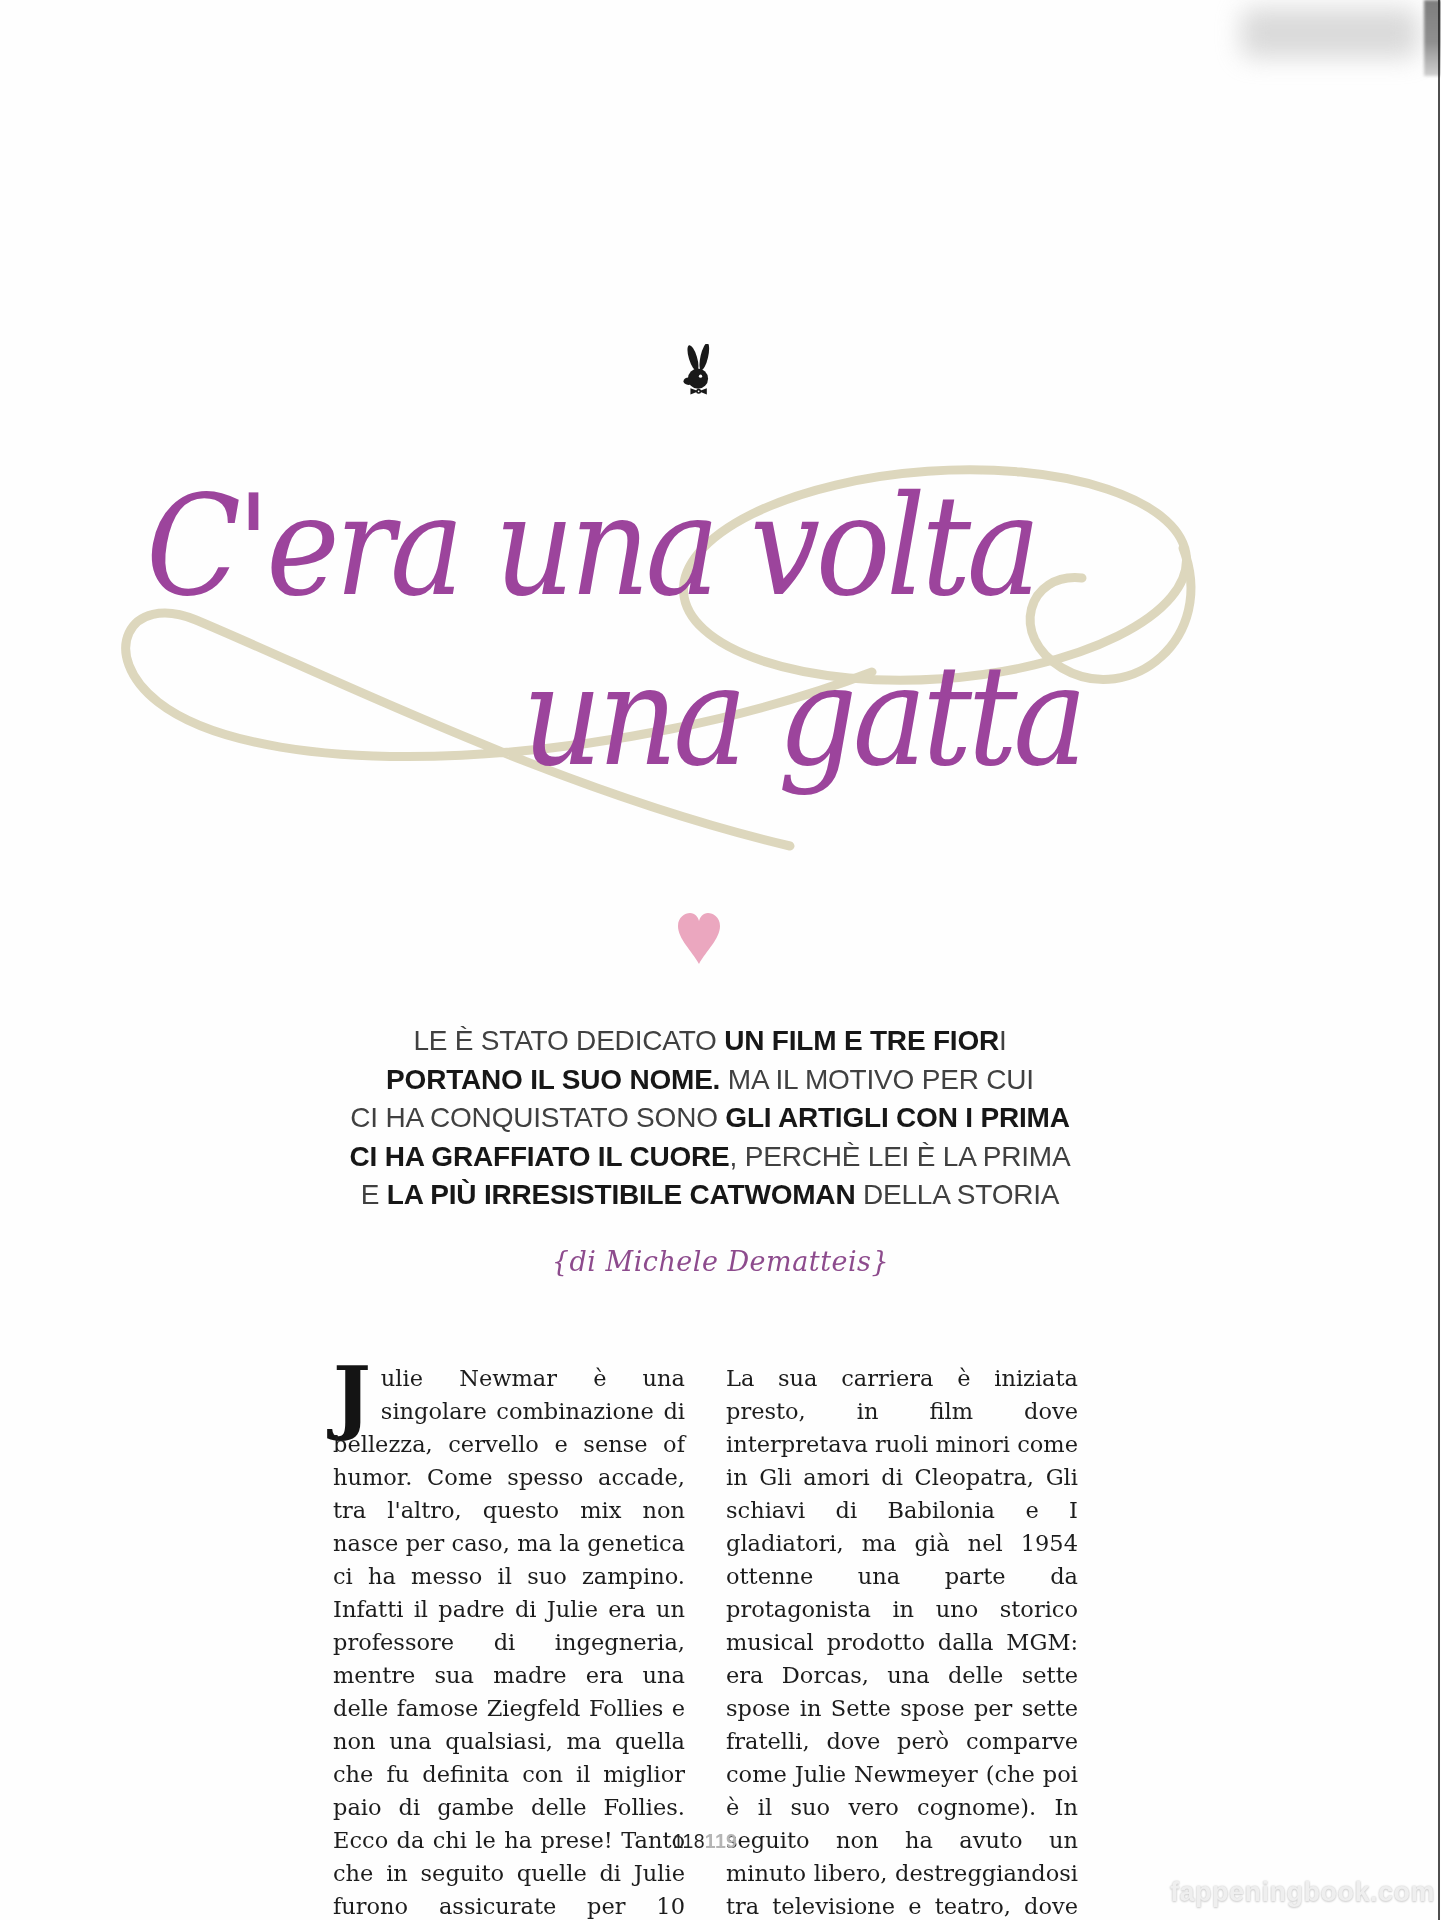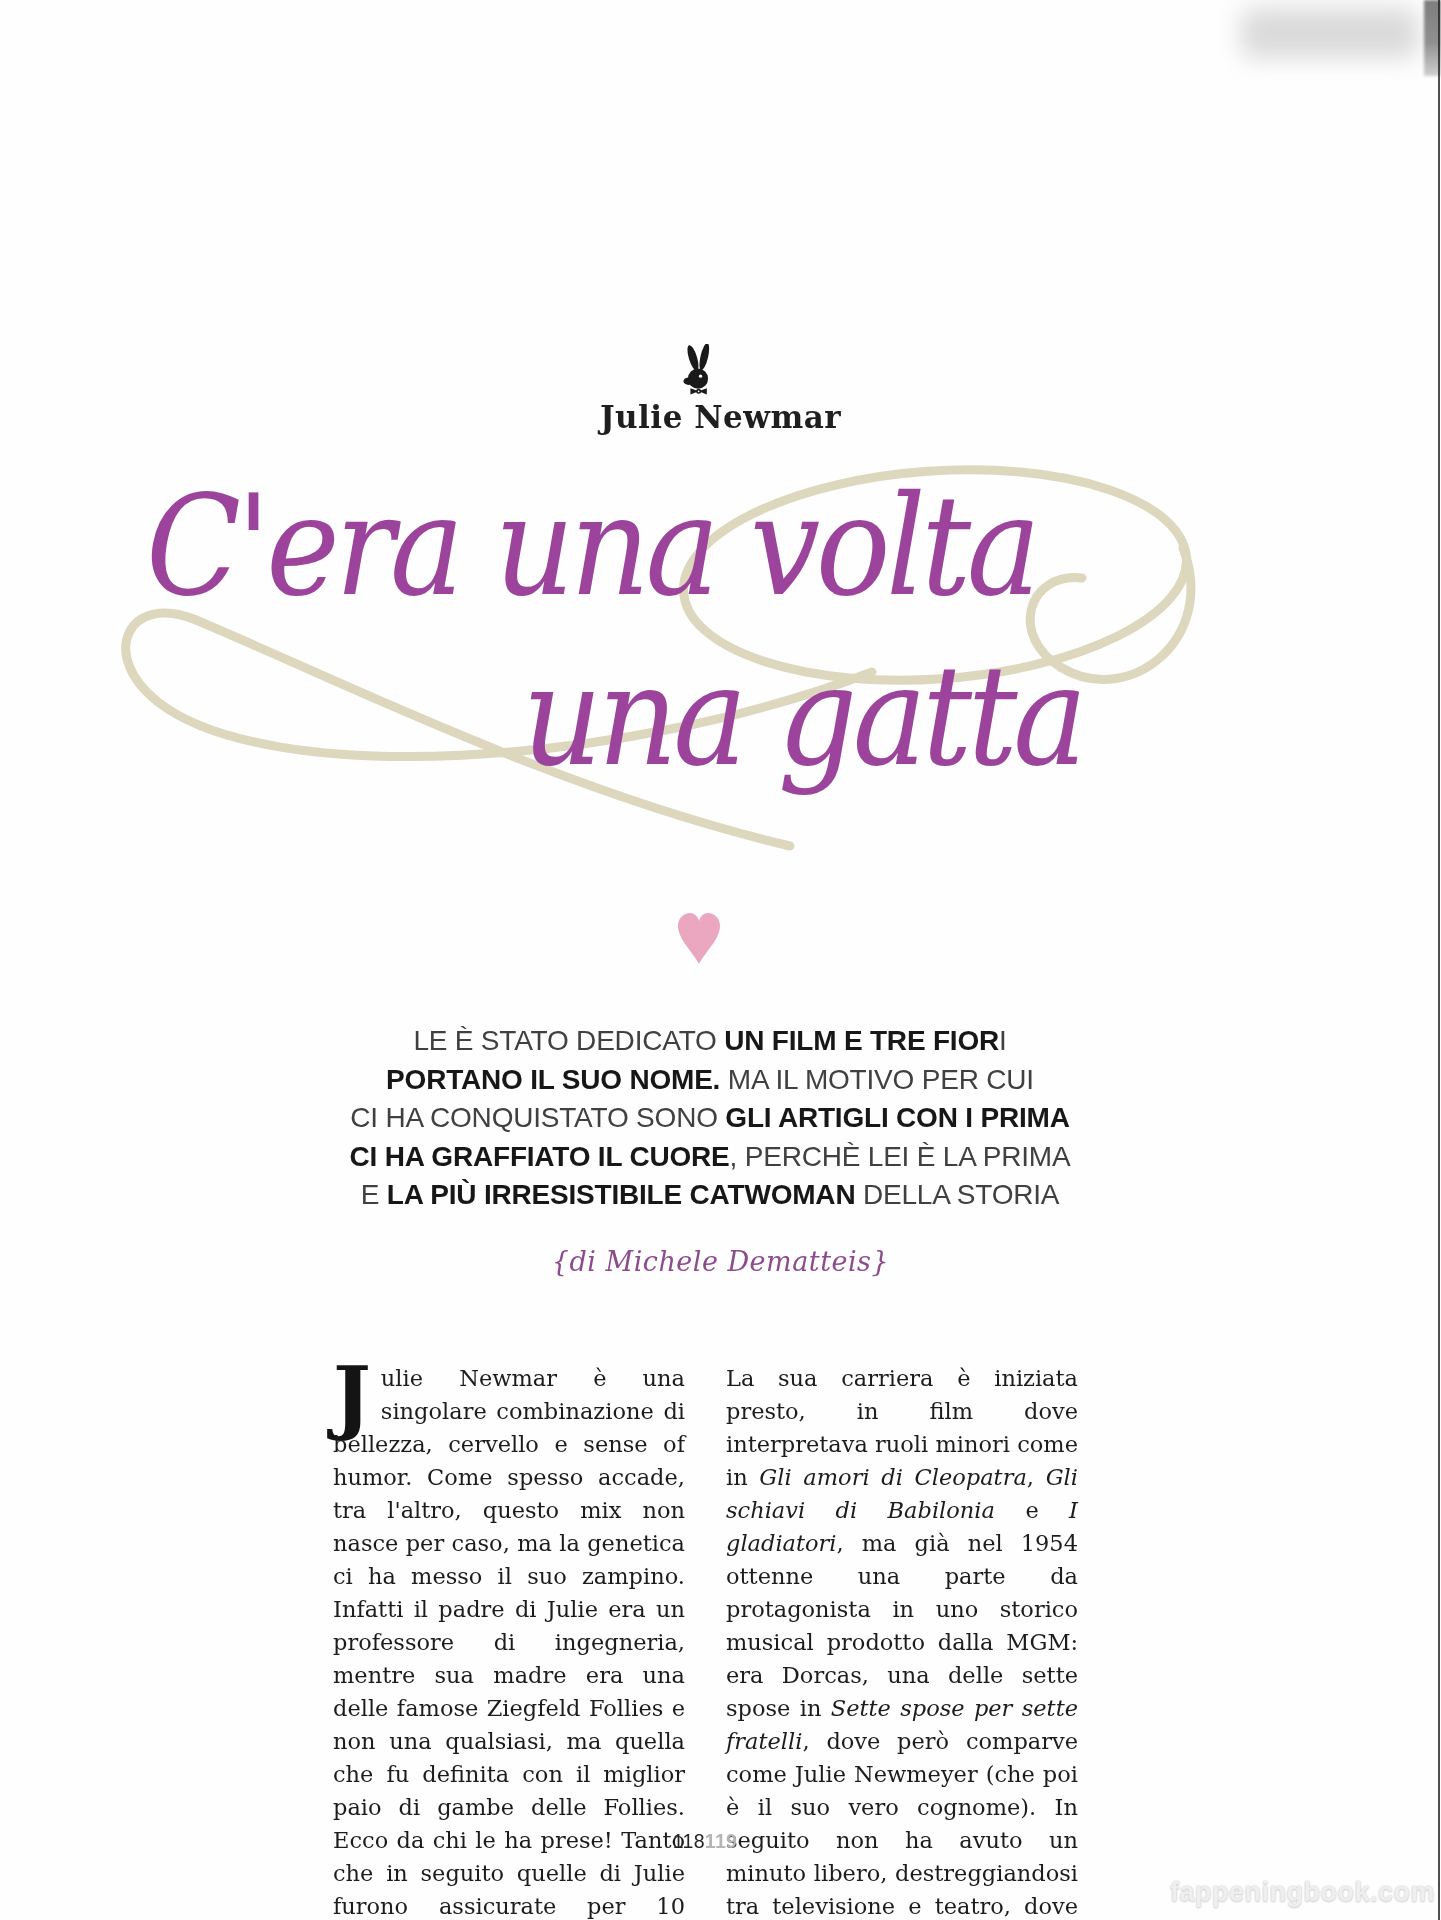--- a/index.html
+++ b/index.html
@@ -36,21 +36,21 @@
   .title-line-2{right:358px;top:648px;font-size:138px;transform:scaleX(.90);transform-origin:right top;}
   
   .heart{position:absolute;left:678px;top:913px;width:42px;height:52px;z-index:2;}
   
   .standfirst{
     position:absolute;left:310px;top:1022px;width:800px;z-index:2;
     text-align:center;color:#404040;
     font-size:28px;line-height:38.5px;letter-spacing:-.2px;
   }
   .seg-b{font-weight:700;color:#171717;}
-  .seg-i{font-style:italic;}
+  .seg-i{}
   
   .byline{
     position:absolute;left:0;top:1246px;width:1441px;text-align:center;z-index:2;
     font-family:"DejaVu Serif","Liberation Serif",serif;
     font-style:italic;font-size:27px;color:#8d4b8d;letter-spacing:.5px;
   }
   
   .col{
     position:absolute;top:1362px;width:352px;z-index:2;
     font-family:"DejaVu Serif","Liberation Serif",serif;
@@ -99,21 +99,20 @@
     <ellipse cx="22" cy="22" rx="6.5" ry="21" transform="rotate(-17 22 22)"></ellipse>
     <ellipse cx="40" cy="20" rx="6" ry="22" transform="rotate(13 40 20)"></ellipse>
     <circle cx="30" cy="55" r="16"></circle>
     <ellipse cx="15" cy="59" rx="8" ry="6"></ellipse>
     <circle cx="34" cy="51" r="2.6" fill="#fefefe"></circle>
     <polygon points="18,70 31,75 18,80"></polygon>
     <polygon points="44,70 31,75 44,80"></polygon>
     <circle cx="31" cy="75" r="4"></circle>
     <circle cx="31" cy="75" r="1.4" fill="#fefefe"></circle>
   </svg>
-  <div class="kicker">Julie Newmar</div>
 
   <div class="title-line title-line-1">C'era una volta</div>
   <div class="title-line title-line-2">una gatta</div>
 
   <svg class="heart" viewBox="0 0 42 52" fill="#eba7bf">
     <path d="M21 51 C 14 38, 0 26, 0 13 C 0 4, 7 0, 12 0 C 17 0, 20 4, 21 8 C 22 4, 25 0, 30 0 C 35 0, 42 4, 42 13 C 42 26, 28 38, 21 51 Z"></path>
   </svg>
 
   <div class="standfirst">
     <div><span>LE È STATO DEDICATO </span><span class="seg-b">UN FILM E TRE FIOR</span><span>I</span></div>

